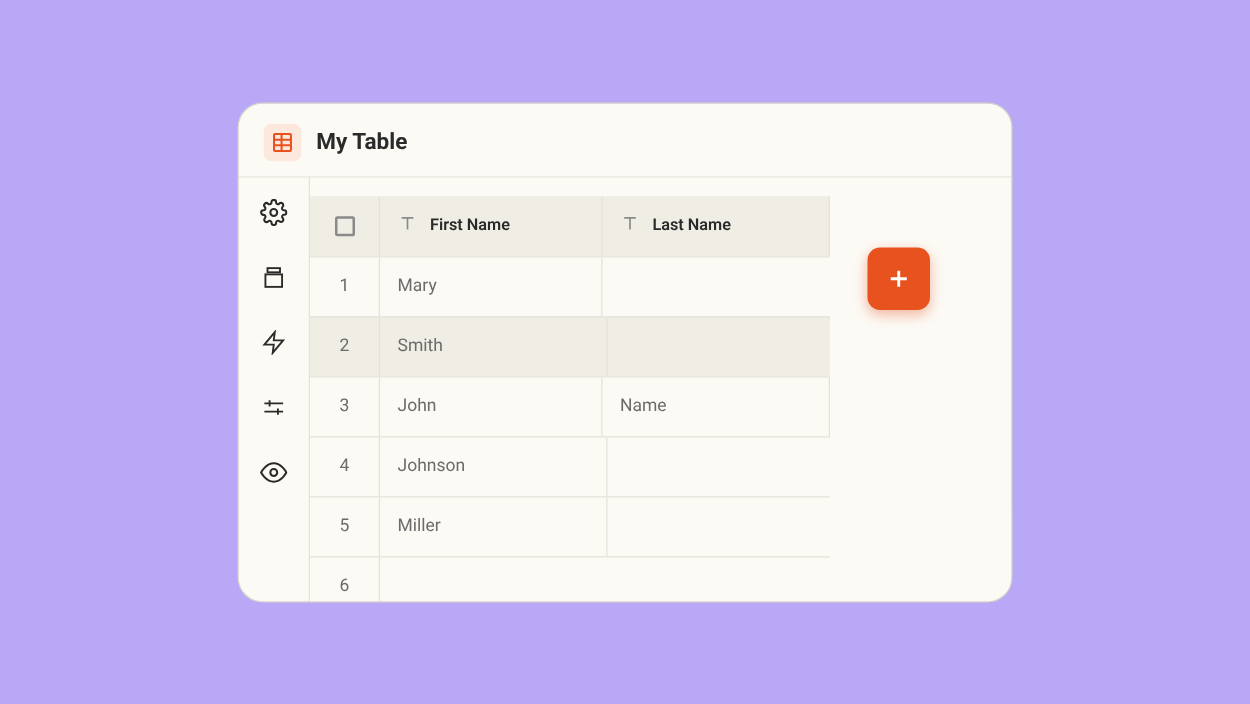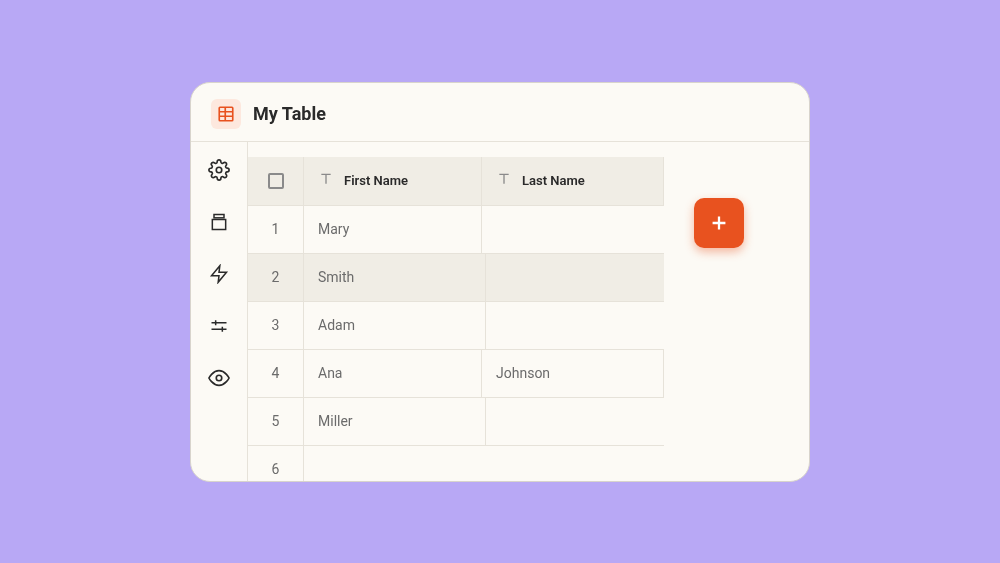--- a/index.html
+++ b/index.html
@@ -242,25 +242,25 @@
             <div class="table-row">
               <div class="cell row-num">1</div>
               <div class="cell col-first">Mary</div>
             </div>
             <div class="table-row highlighted">
               <div class="cell row-num">2</div>
               <div class="cell col-last">Smith</div>
             </div>
             <div class="table-row">
               <div class="cell row-num">3</div>
-              <div class="cell col-last">Adam</div>
+              <div class="cell col-first">John</div>
+              <div class="cell col-last">Name</div>
             </div>
             <div class="table-row">
               <div class="cell row-num">4</div>
-              <div class="cell col-first">Ana</div>
               <div class="cell col-last">Johnson</div>
             </div>
             <div class="table-row">
               <div class="cell row-num">5</div>
               <div class="cell col-last">Miller</div>
             </div>
             <div class="table-row">
               <div class="cell row-num">6</div>
             </div>
           </div>

